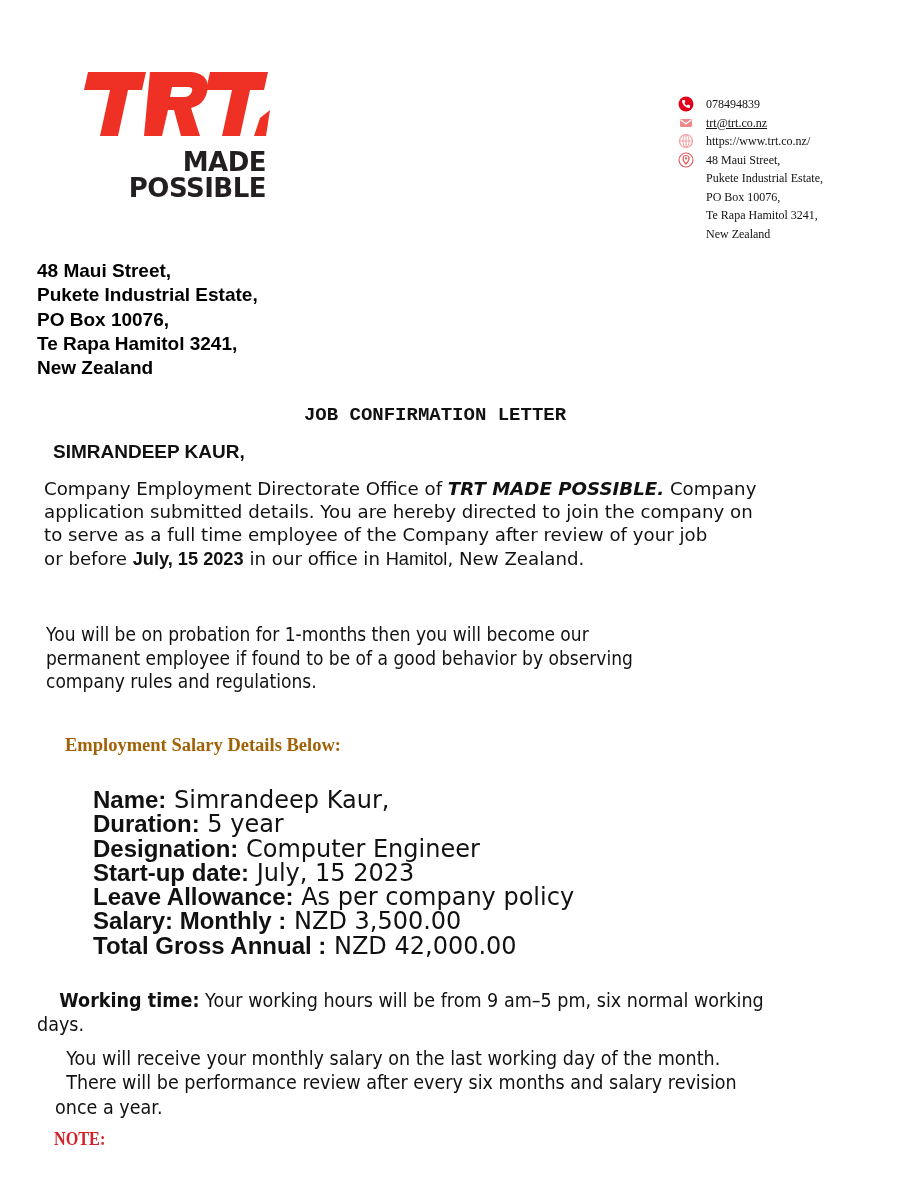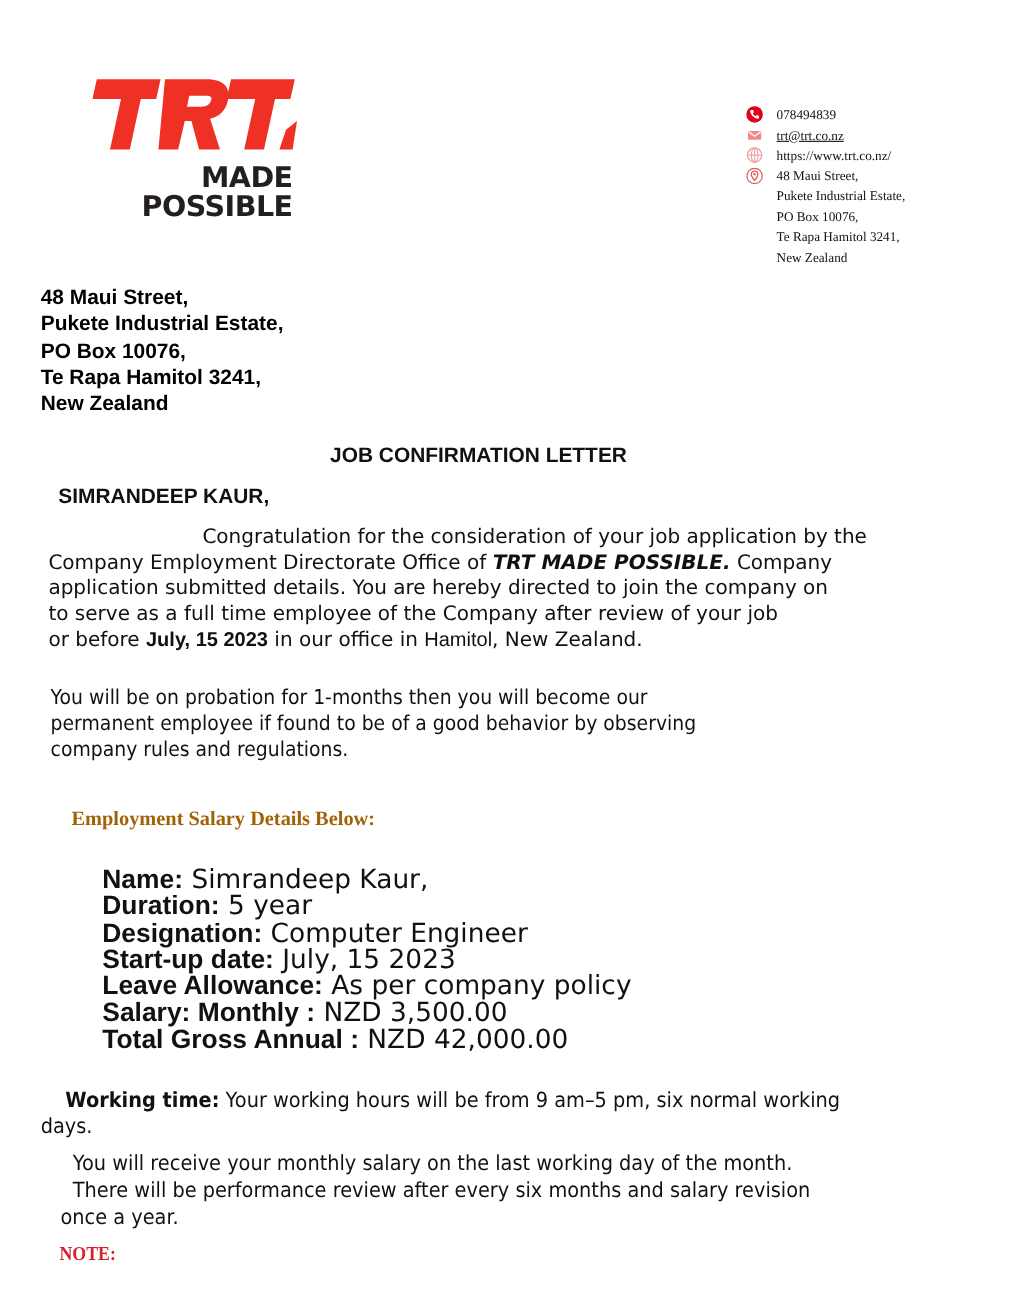--- a/index.html
+++ b/index.html
@@ -63,21 +63,21 @@
       font-size: 19px;
       line-height: 24.3px;
       color: #000;
     }
     .sender div { white-space: nowrap; }
 
     .title {
       left: 0; width: 886px;
       top: 404px;
       text-align: center;
-      font-family: Liberation Sans, sans-serif;
+      font-family: Liberation Mono, monospace;
       font-weight: bold;
       font-size: 19px;
       color: #111;
     }
     .title span { position: relative; left: -8px; }
 
     .recipient {
       left: 53px; top: 441px;
       font-family: "Liberation Sans", sans-serif;
       font-weight: bold;
@@ -225,21 +225,20 @@
   <div>New Zealand</div>
 </div>
 
 <div class="abs title">
   <span>JOB CONFIRMATION LETTER</span>
 </div>
 
 <div class="abs recipient">SIMRANDEEP KAUR,</div>
 
 <div class="abs para1">
-  <div class="line indent1">Congratulation for the consideration of your job application by the</div>
   <div class="line"><span>Company Employment Directorate Office of </span><span class="bold-dv">TRT MADE POSSIBLE.</span><span> Company</span></div>
   <div class="line">application submitted details. You are hereby directed to join the company on</div>
   <div class="line">to serve as a full time employee of the Company after review of your job</div>
   <div class="line"><span>or before </span><span class="bold-sans">July, 15 2023</span><span> in our office in </span><span class="lib">Hamitol</span><span>, New Zealand.</span></div>
 </div>
 
 <div class="abs para2">
   <div>You will be on probation for 1-months then you will become our</div>
   <div>permanent employee if found to be of a good behavior by observing</div>
   <div>company rules and regulations.</div>

